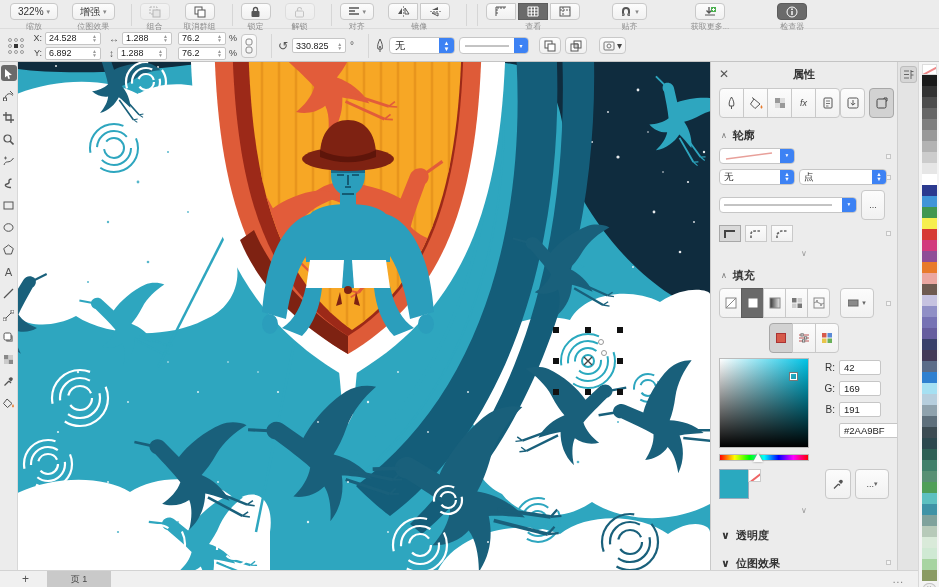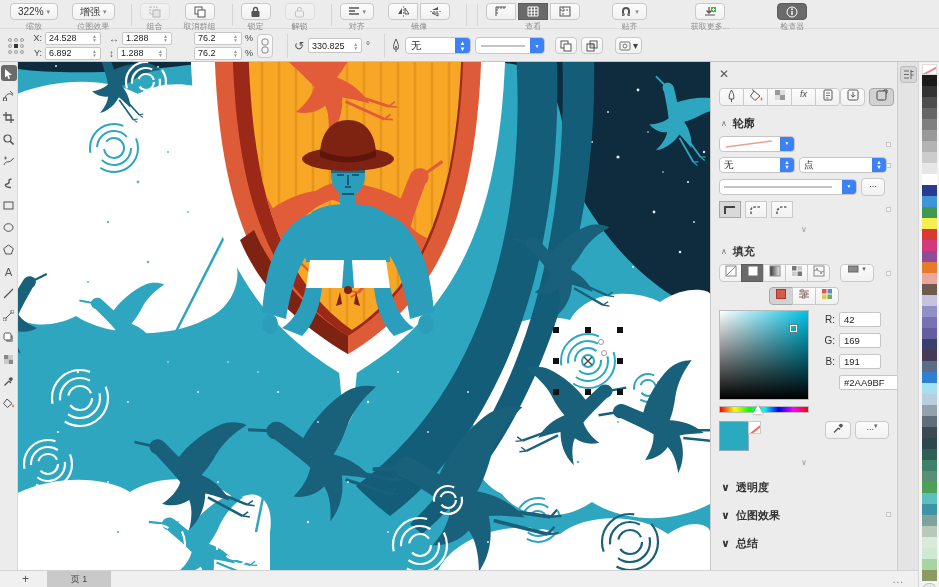--- a/index.html
+++ b/index.html
@@ -52,21 +52,21 @@
   
   #panel { position:absolute; top:62px; left:710px; width:187px; bottom:17px; background:#ececec; border-left:1px solid #c9c9c9; padding:0 8px; overflow:hidden; }
   .panel-header { height:24px; display:flex; align-items:center; position:relative; }
   .panel-close { font-size:12px; color:#555; width:14px; }
   .panel-title { position:absolute; left:0; right:0; text-align:center; font-size:11px; color:#333; font-weight:bold; }
   .picorow { display:flex; align-items:center; margin-top:2px; }
   .pseg { display:flex; }
   .pseg .pbtn { margin-left:-1px; border-radius:0; }
   .pseg .pbtn:first-child { border-radius:4px 0 0 4px; margin-left:0; }
   .pseg .pbtn:last-child { border-radius:0 4px 4px 0; }
-  .pbtn { width:25px; height:18px; background:linear-gradient(#fcfcfc,#f1f1f1); border:1px solid #c9c9c9; display:flex; align-items:flex-start; justify-content:center; font-size:9px; color:#444; }
+  .pbtn { width:25px; height:30px; background:linear-gradient(#fcfcfc,#f1f1f1); border:1px solid #c9c9c9; display:flex; align-items:center; justify-content:center; font-size:9px; color:#444; }
   .pbtn.active { background:#d2d2d2; border-color:#a8a8a8; }
   .pbtn.dark { background:#6a6a6a; border-color:#5c5c5c; color:#fff; }
   .sec-h { display:flex; align-items:center; gap:6px; font-size:11px; font-weight:bold; color:#333; margin:10px 0 4px 2px; }
   .sec-h .chv { font-size:8px; color:#777; font-weight:normal; }
   .prow { display:flex; align-items:center; gap:4px; margin-top:5px; position:relative; }
   .cbox { position:absolute; right:-2px; width:5px; height:5px; border:1px solid #c6c6c6; background:#f4f4f4; }
   .mid-chev { text-align:center; color:#999; font-size:8px; margin-top:7px; }
   .ppopup { height:16px; background:#fff; border:1px solid #c6c6c6; border-radius:4px; display:flex; align-items:center; font-size:9.5px; color:#222; overflow:hidden; }
   .ppopup .body { flex:1; padding:0 4px; display:flex; align-items:center; overflow:hidden;}
   .ppopup .cap { width:14px; align-self:stretch; background:#3d82f4; color:#fff; display:flex; flex-direction:column; align-items:center; justify-content:center; font-size:5.5px; line-height:5.5px; }
@@ -304,21 +304,21 @@
             </div>
           </div>
         <div class="minirow">
             <span class="sym">↕</span>
             <div class="ffield w46">
               <span>1.288</span>
               <span class="stepper">▲<br>▼</span>
             </div>
           </div>
       </div>
-      <div class="stack2" style="margin-left:18px;">
+      <div class="stack2" style="margin-left:2px;">
         <div class="minirow">
             <div class="ffield w44">
               <span>76.2</span>
               <span class="stepper">▲<br>▼</span>
             </div>
             <span class="pct">%</span>
           </div>
         <div class="minirow">
             <div class="ffield w44">
               <span>76.2</span>
@@ -707,20 +707,21 @@
         <rect x="535" y="327" width="6" height="6"></rect>
           <rect x="567" y="327" width="6" height="6"></rect>
           <rect x="599" y="327" width="6" height="6"></rect>
       </g>
     </svg>
   </div>
 
   <div id="panel">
     <div class="panel-header">
       <div class="panel-close">✕</div>
+      <div class="panel-title">属性</div>
     </div>
     <div class="picorow">
       <div class="pseg">
         <div class="pbtn">
             <svg width="9" height="14">
               <path d="M4.5,1 C6.5,4.5 7.5,7.5 6.5,10 H2.5 C1.5,7.5 2.5,4.5 4.5,1 Z" fill="none" stroke="#555"></path>
               <path d="M4.5,10 v3" stroke="#555"></path>
             </svg>
           </div>
         <div class="pbtn">

